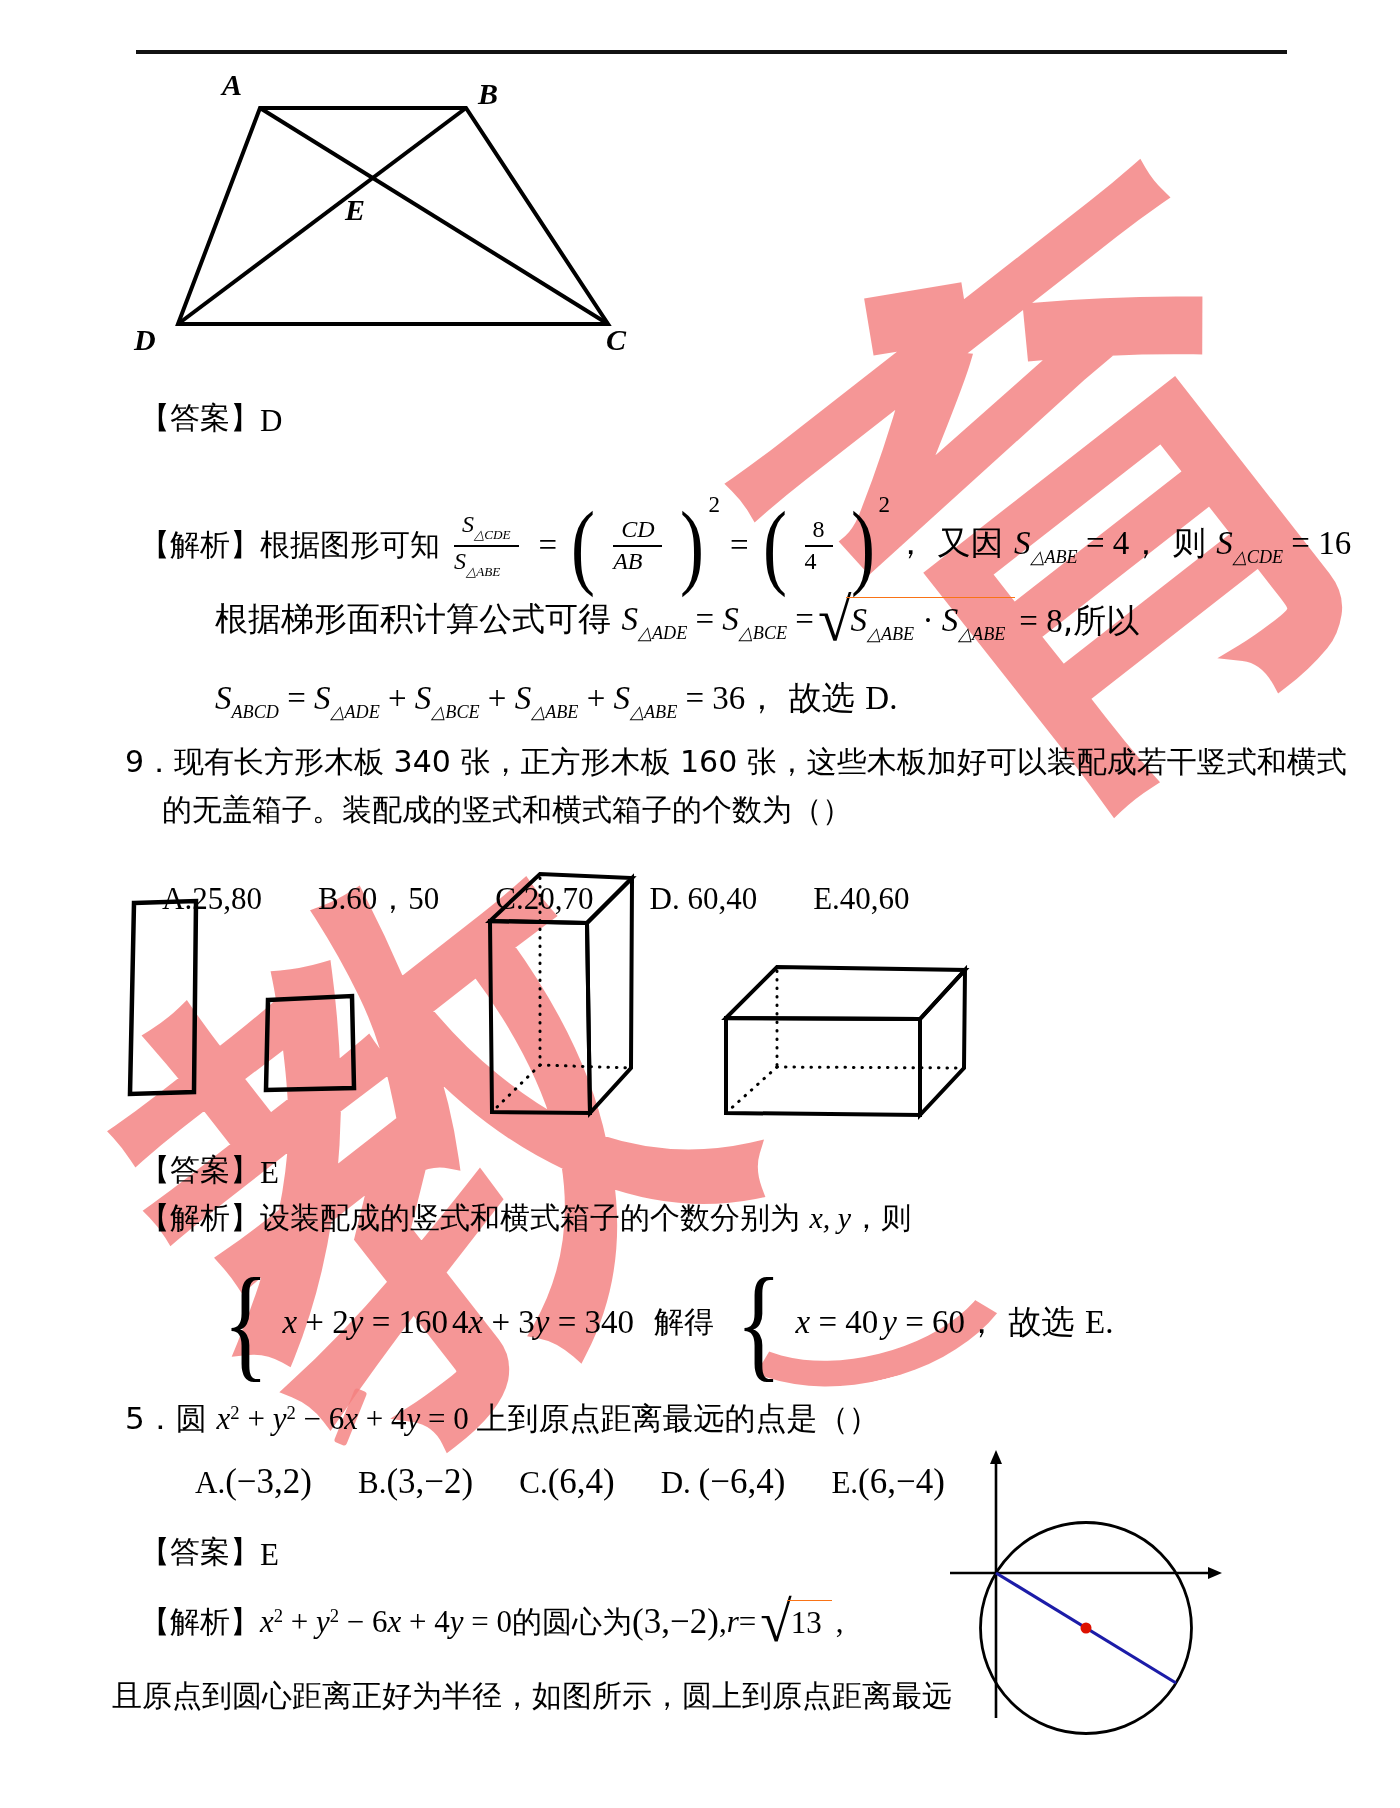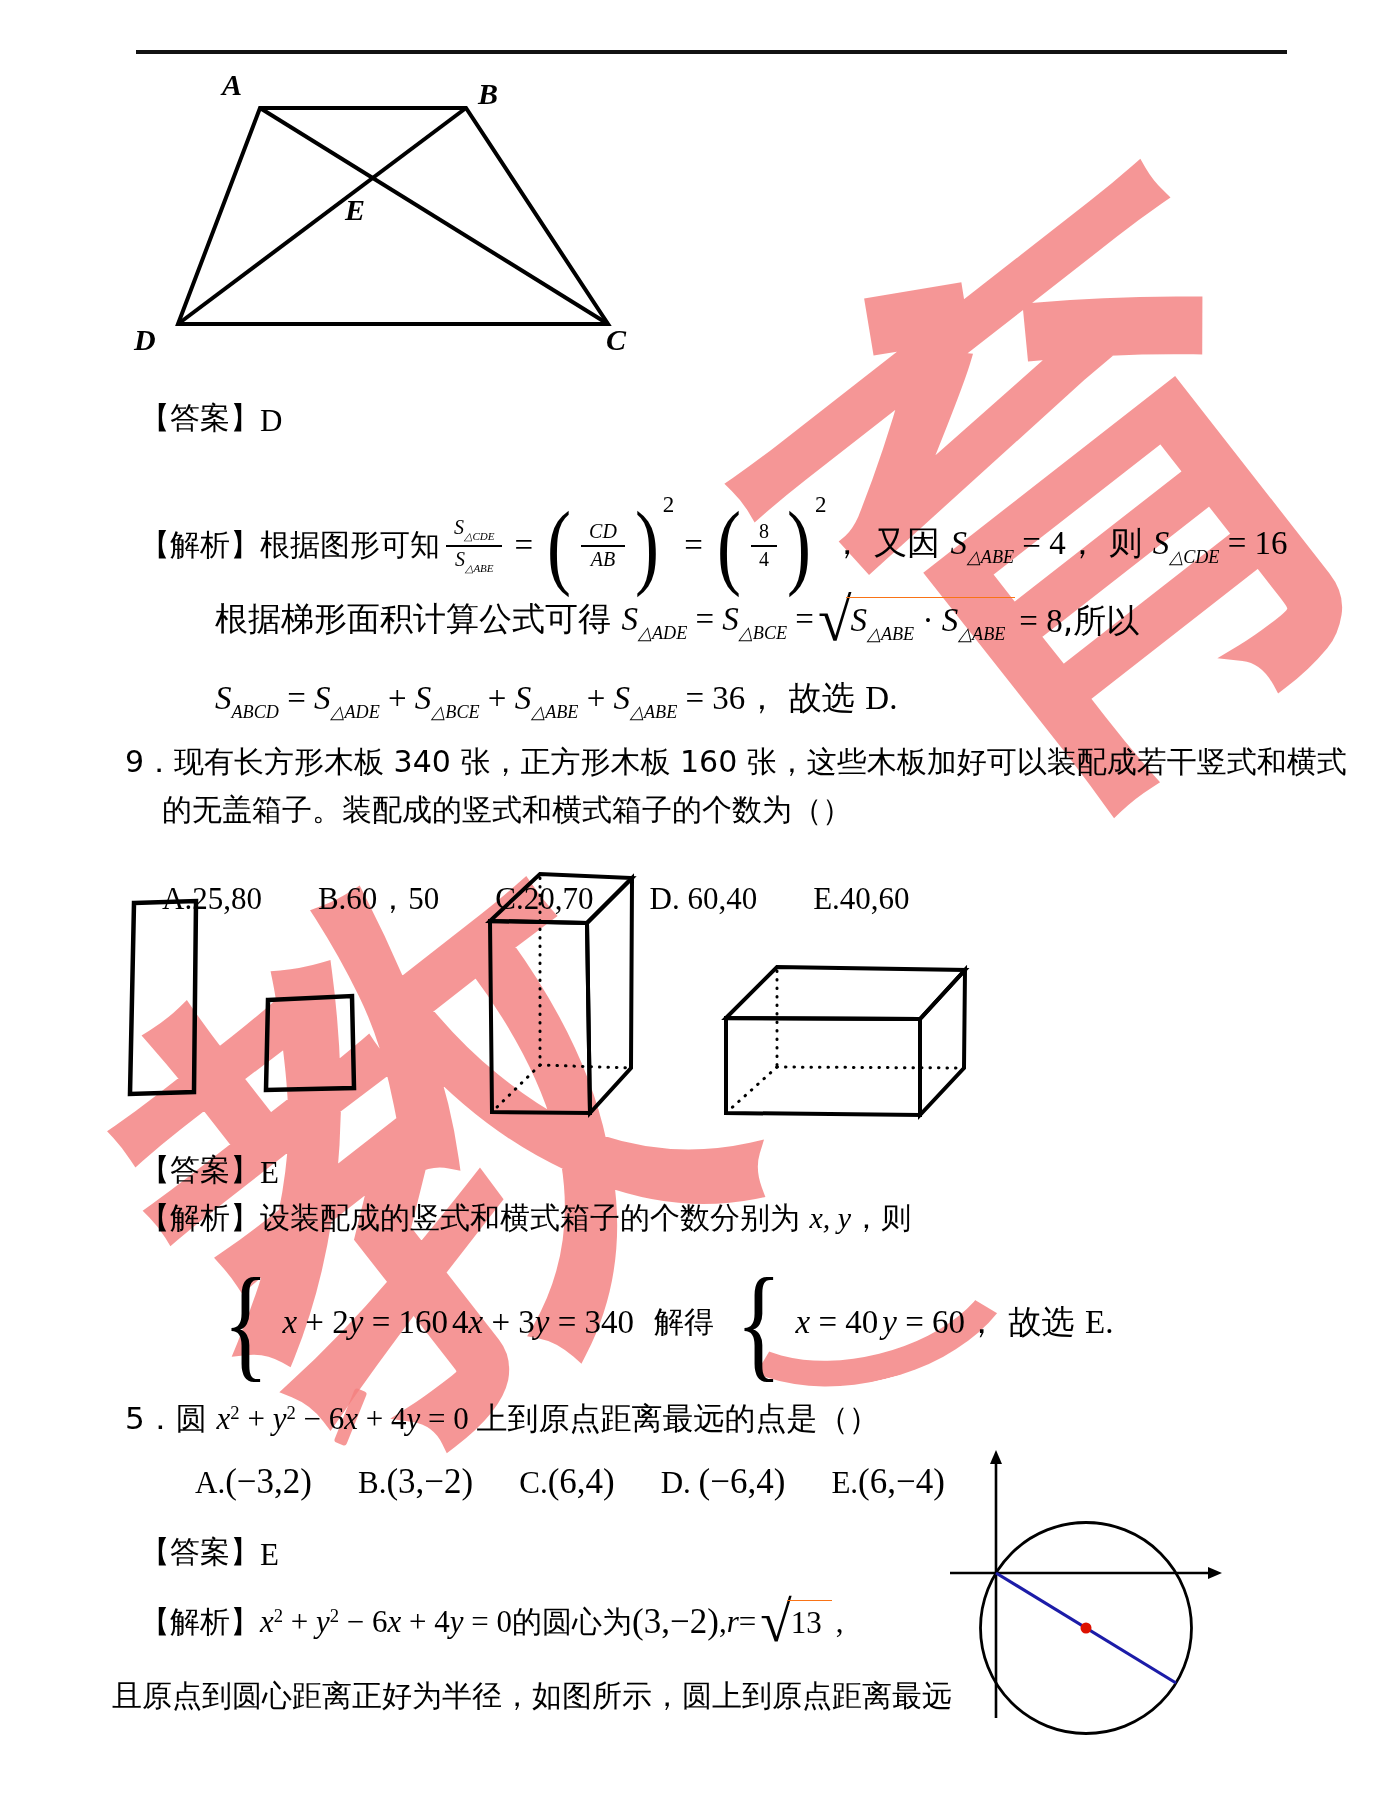--- a/index.html
+++ b/index.html
@@ -11,21 +11,21 @@
   .it{font-style:italic;font-family:"Liberation Serif",serif;}
   .v{font-style:italic;font-family:"Liberation Serif",serif;}
   sub.msub{font-size:0.55em;font-style:italic;vertical-align:-0.5em;letter-spacing:0;}
   sup.msup{font-size:0.6em;vertical-align:0.55em;}
   .rule{position:absolute;background:#121212;}
   
   .t30{font-size:30px;align-items:flex-end;}
   .t31{font-size:31px;}
   .t33{font-size:33px;}
   
-  .frac{display:inline-flex;flex-direction:column;text-align:center;vertical-align:middle;margin:0 6px;font-size:20px;}
+  .frac{display:inline-flex;flex-direction:column;vertical-align:middle;margin:0 14px;font-size:24px;}
   .frac .top{display:block;border-bottom:2.4px solid #000;padding:0 8px 2px 8px;}
   .frac .bot{display:block;padding-top:1px;}
   
   .pgroup{display:inline-flex;align-items:center;margin:0 4px;}
   .bigp{font-size:96px;font-weight:300;line-height:0;transform:scaleX(0.75);display:inline-block;}
   .psup{font-size:23px;position:relative;top:-40px;left:0;}
   
   .sqrt{display:inline-flex;align-items:flex-start;margin:0 4px;}
   .sqrt .sign{font-size:1.85em;line-height:0.8;font-weight:400;}
   .sqrt .body{border-top:1px solid #f97316;padding:4px 10px 0 4px;margin-left:-5px;margin-top:1px;}

